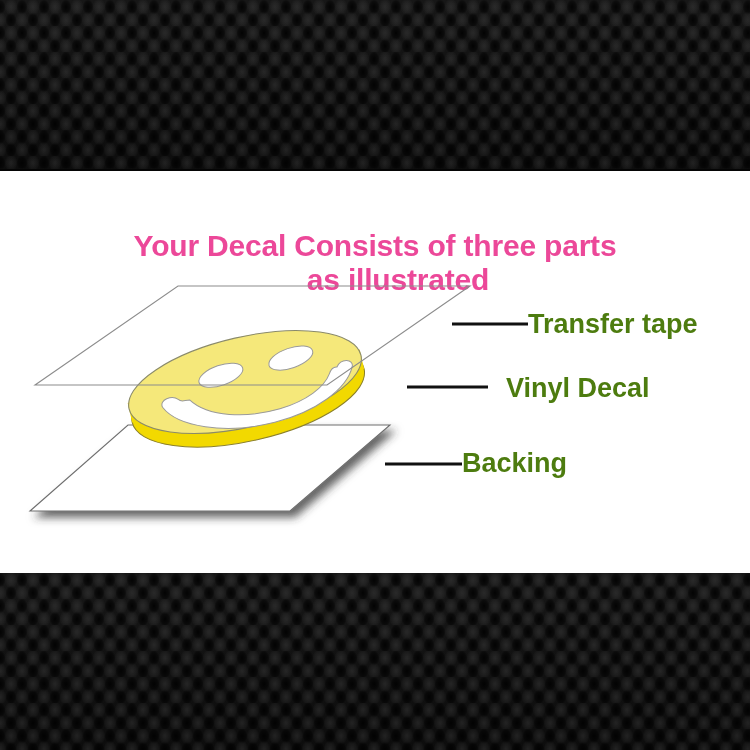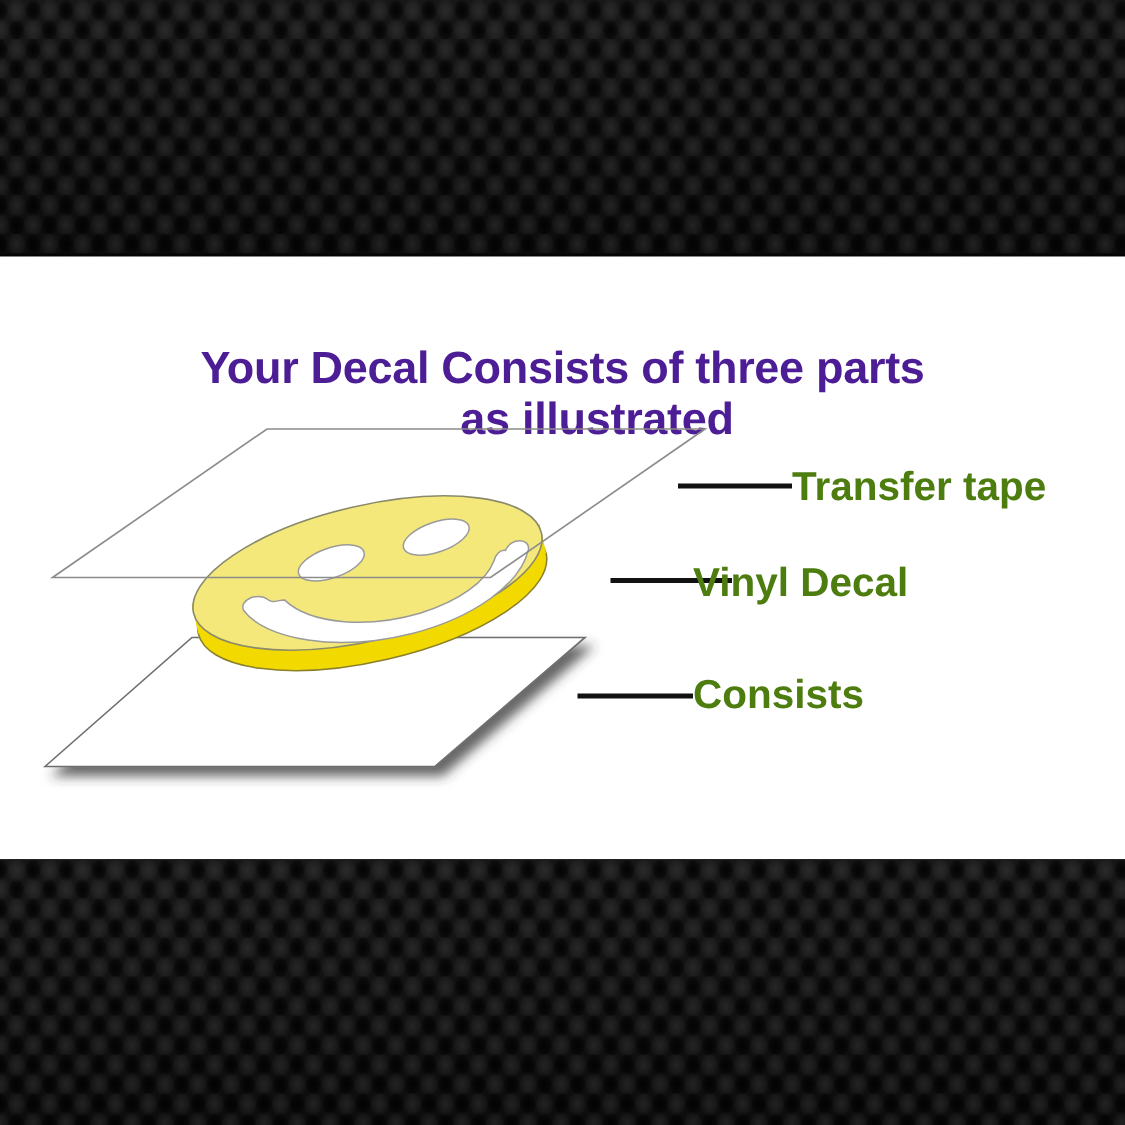--- a/index.html
+++ b/index.html
@@ -57,21 +57,21 @@
     overflow: hidden;
   }
 
   
   #heading {
     position: absolute;
     left: 0;
     top: 24px;
     width: 750px;
     text-align: center;
-    color: #4c1d95;
+    color: #ec4899;
     font-weight: bold;
     font-size: 30px;
     line-height: 34px;
     letter-spacing: -0.2px;
     white-space: pre-line;
     font-stretch: condensed;
   }
   #heading .l2 { display: block; margin-left: 46px; }
 
   
@@ -87,21 +87,21 @@
   .callout-text {
     position: absolute;
     color: #4d7c0f;
     font-weight: bold;
     font-size: 27px;
     line-height: 27px;
     white-space: nowrap;
     font-stretch: condensed;
   }
   #label-transfer { left: 528px; top: 140px; }
-  #label-vinyl    { left: 462px; top: 204px; }
+  #label-vinyl    { left: 506px; top: 204px; }
   #label-backing  { left: 462px; top: 279px; }
 </style>
 </head>
 <body>
 
 <div id="canvas">
 
   <div class="texture-band" id="band-top"></div>
   <div class="band-edge" id="edge-top"></div>
 
@@ -157,20 +157,20 @@
         <polygon points="35,214 178,115 470,115 327,214" fill="none" stroke="#8c8c8c" stroke-width="1.1"></polygon>
       </g>
 
       <line x1="452" y1="153" x2="528" y2="153" stroke="#111111" stroke-width="3.2"></line>
       <line x1="407" y1="216" x2="488" y2="216" stroke="#111111" stroke-width="3.2"></line>
       <line x1="385" y1="293" x2="462" y2="293" stroke="#111111" stroke-width="3.2"></line>
     </svg>
 
     <div class="callout-text" id="label-transfer">Transfer tape</div>
     <div class="callout-text" id="label-vinyl">Vinyl Decal</div>
-    <div class="callout-text" id="label-backing">Consists</div>
+    <div class="callout-text" id="label-backing">Backing</div>
 
   </div>
 
   <div class="band-edge" id="edge-bottom"></div>
   <div class="texture-band" id="band-bottom"></div>
 
 </div>
 
 </body></html>

